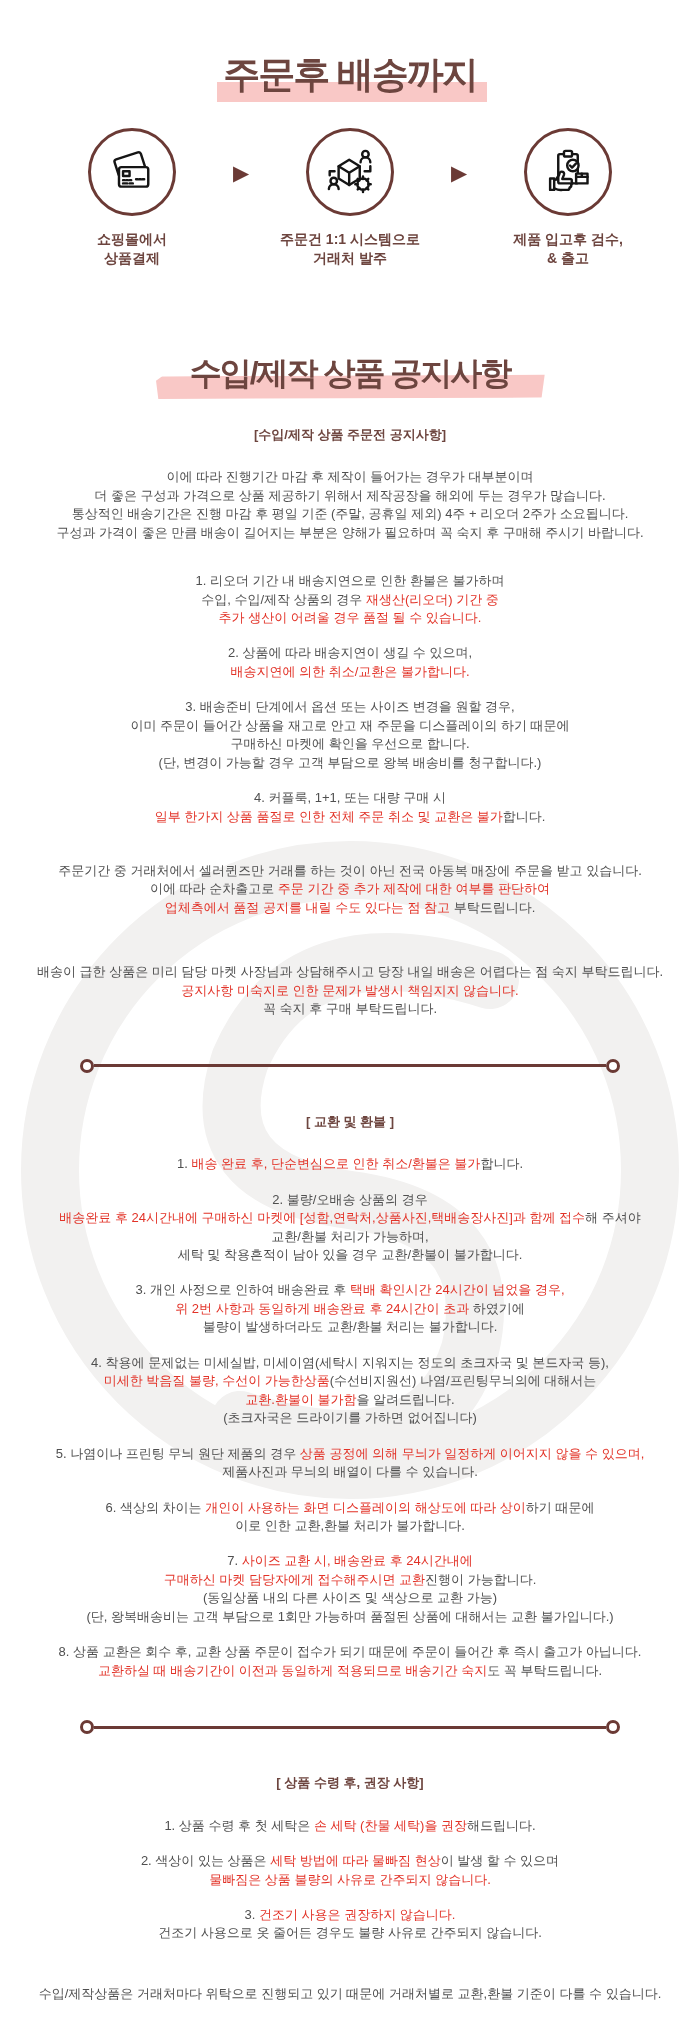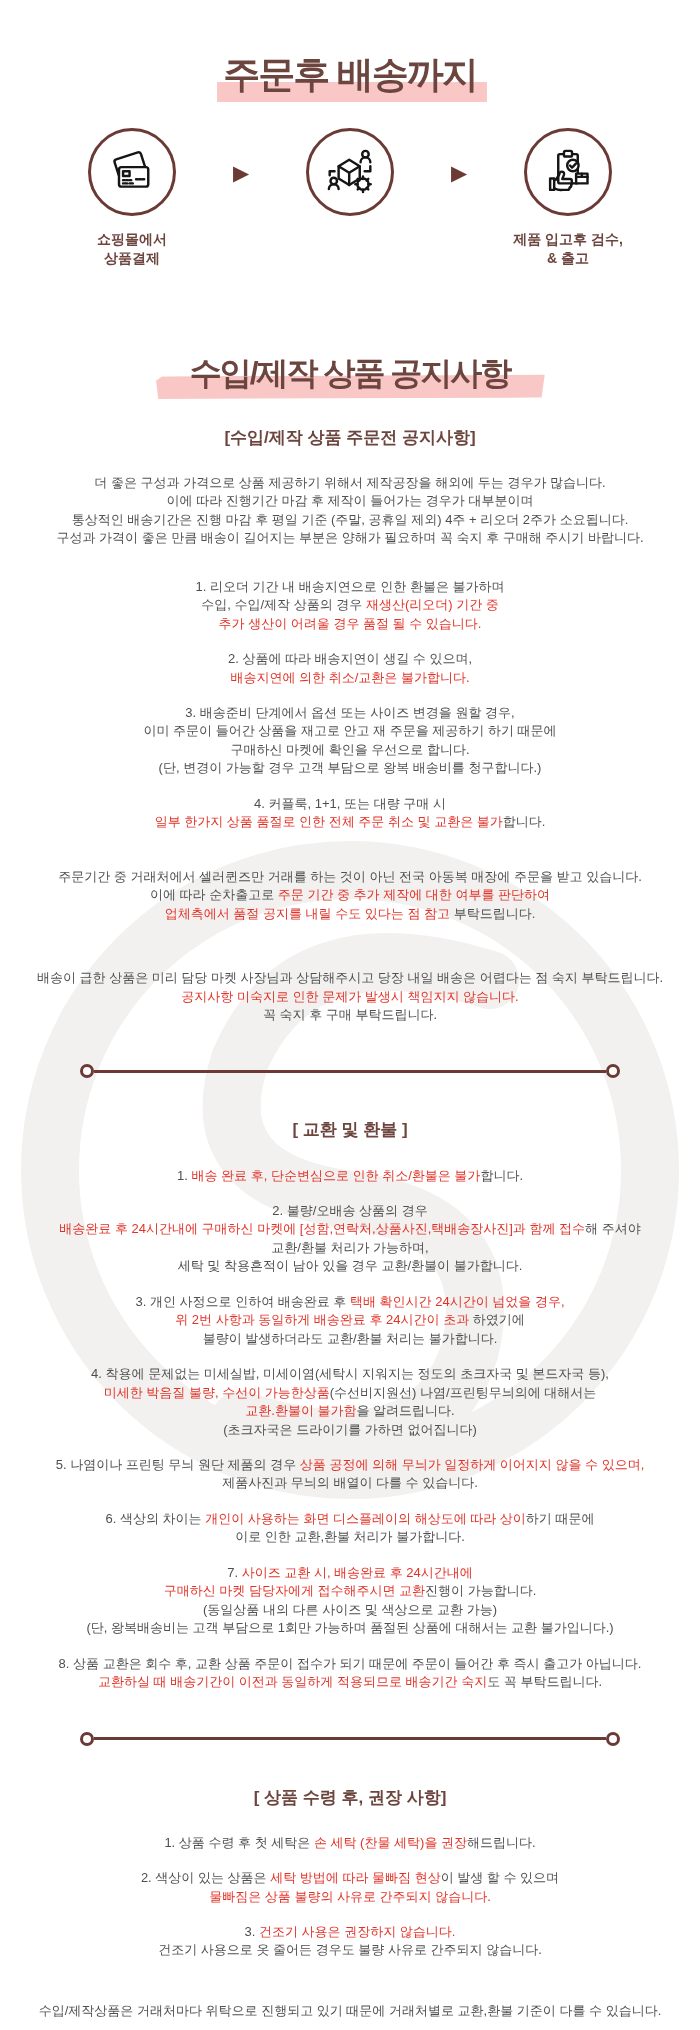--- a/index.html
+++ b/index.html
@@ -22,21 +22,21 @@
                display:flex;align-items:center;justify-content:center;background:#fff;}
   .step-label{margin-top:14px;color:#6d453f;font-weight:bold;font-size:14px;line-height:1.35;}
   .arrow{padding-top:33px;color:#6b3a35;font-size:21px;width:40px;text-align:center;}
   
   .banner-wrap{text-align:center;margin-top:84px;}
   .banner-wrap .band{left:-34px;right:-34px;bottom:-3px;height:24px;transform:skewY(-.4deg);
       clip-path:polygon(0 18%,1.6% 0,100% 5%,99.2% 100%,.6% 94%);}
   .banner-title{font-size:32px;font-weight:800;color:#6d453f;letter-spacing:-2px;}
   
   .sections{width:684px;margin:26px auto 0;text-align:center;font-size:13px;color:#4f4f4f;line-height:1.42;}
-  .section-header{color:#6d453f;font-weight:bold;font-size:17px;margin:30px 0 24px;}
+  .section-header{color:#6d453f;font-weight:bold;font-size:13px;margin:30px 0 24px;}
   .block{margin:17px 0;}
   .line{display:block;}
   .seg.red{color:#e23227;font-weight:normal;}
   .divider{display:flex;align-items:center;margin:40px 72px;}
   .divider .rule{flex:1;border-top:3px solid #6b3a35;height:0;}
   .divider .dot{width:8px;height:8px;border:3px solid #6b3a35;border-radius:50%;background:#fff;flex:0 0 auto;}
   svg.icon{stroke:#151515;fill:none;stroke-width:3;stroke-linecap:round;stroke-linejoin:round;}
 </style>
 </head>
 <body>
@@ -87,20 +87,24 @@
             <path d="M18 25 l13 8 13 -8 M31 33 v15"></path>
             <circle cx="48" cy="47" r="7"></circle>
             <path d="M48 37.5 v3 M48 53.5 v3 M38.5 47 h3 M54.5 47 h3 M41.5 40.5 l2 2 M52.5 51.5 l2 2 M54.5 40.5 l-2 2 M43.5 51.5 l-2 2"></path>
             <circle cx="51" cy="10" r="4"></circle>
             <path d="M45 20 a6 6 0 0 1 12 0"></path>
             <circle cx="12" cy="43" r="4"></circle>
             <path d="M6 53 a6 6 0 0 1 12 0"></path>
             <path d="M57 25 v6 h-7 M7 36 v-5 h6"></path>
           </svg>
         </div>
+        <div class="step-label">
+          <div>주문건 1:1 시스템으로</div>
+          <div>거래처 발주</div>
+        </div>
       </div>
 
       <div class="arrow">▶</div>
 
       <div class="step">
         <div class="step-circle">
           <svg class="icon" width="52" height="52" viewBox="0 0 64 64">
             <rect x="20" y="10" width="24" height="36" rx="2"></rect>
             <rect x="27" y="6" width="10" height="7" rx="2" fill="#fff"></rect>
             <circle cx="38" cy="24" r="7" fill="#fff"></circle>
@@ -123,37 +127,37 @@
       <span class="hl banner-title">
         <span class="band"></span>
         <span class="txt">수입/제작 상품 공지사항</span>
       </span>
     </div>
 
     <div class="sections">
         <section>
           <div class="section-header">[수입/제작 상품 주문전 공지사항]</div>
           <p class="block">
+            <span class="line"><span class="seg">이에 따라 진행기간 마감 후 제작이 들어가는 경우가 대부분이며</span></span>
             <span class="line"><span class="seg">더 좋은 구성과 가격으로 상품 제공하기 위해서 제작공장을 해외에 두는 경우가 많습니다.</span></span>
-            <span class="line"><span class="seg">이에 따라 진행기간 마감 후 제작이 들어가는 경우가 대부분이며</span></span>
             <span class="line"><span class="seg">통상적인 배송기간은 진행 마감 후 평일 기준 (주말, 공휴일 제외) 4주 + 리오더 2주가 소요됩니다.</span></span>
             <span class="line"><span class="seg">구성과 가격이 좋은 만큼 배송이 길어지는 부분은 양해가 필요하며 꼭 숙지 후 구매해 주시기 바랍니다.</span></span>
           </p>
           <p class="block" style="margin-top: 30px;">
             <span class="line"><span class="seg">1. 리오더 기간 내 배송지연으로 인한 환불은 불가하며</span></span>
             <span class="line"><span class="seg">수입, 수입/제작 상품의 경우 </span><span class="seg red">재생산(리오더) 기간 중</span></span>
             <span class="line"><span class="seg red">추가 생산이 어려울 경우 품절 될 수 있습니다.</span></span>
           </p>
           <p class="block">
             <span class="line"><span class="seg">2. 상품에 따라 배송지연이 생길 수 있으며,</span></span>
             <span class="line"><span class="seg red">배송지연에 의한 취소/교환은 불가합니다.</span></span>
           </p>
           <p class="block">
             <span class="line"><span class="seg">3. 배송준비 단계에서 옵션 또는 사이즈 변경을 원할 경우,</span></span>
-            <span class="line"><span class="seg">이미 주문이 들어간 상품을 재고로 안고 재 주문을 제공하기 하기 때문에</span></span>
+            <span class="line"><span class="seg">이미 주문이 들어간 상품을 재고로 안고 재 주문을 디스플레이의 하기 때문에</span></span>
             <span class="line"><span class="seg">구매하신 마켓에 확인을 우선으로 합니다.</span></span>
             <span class="line"><span class="seg">(단, 변경이 가능할 경우 고객 부담으로 왕복 배송비를 청구합니다.)</span></span>
           </p>
           <p class="block">
             <span class="line"><span class="seg">4. 커플룩, 1+1, 또는 대량 구매 시</span></span>
             <span class="line"><span class="seg red">일부 한가지 상품 품절로 인한 전체 주문 취소 및 교환은 불가</span><span class="seg">합니다.</span></span>
           </p>
           <p class="block" style="margin-top: 36px;">
             <span class="line"><span class="seg">주문기간 중 거래처에서 셀러퀸즈만 거래를 하는 것이 아닌 전국 아동복 매장에 주문을 받고 있습니다.</span></span>
             <span class="line"><span class="seg">이에 따라 순차출고로 </span><span class="seg red">주문 기간 중 추가 제작에 대한 여부를 판단하여</span></span>

